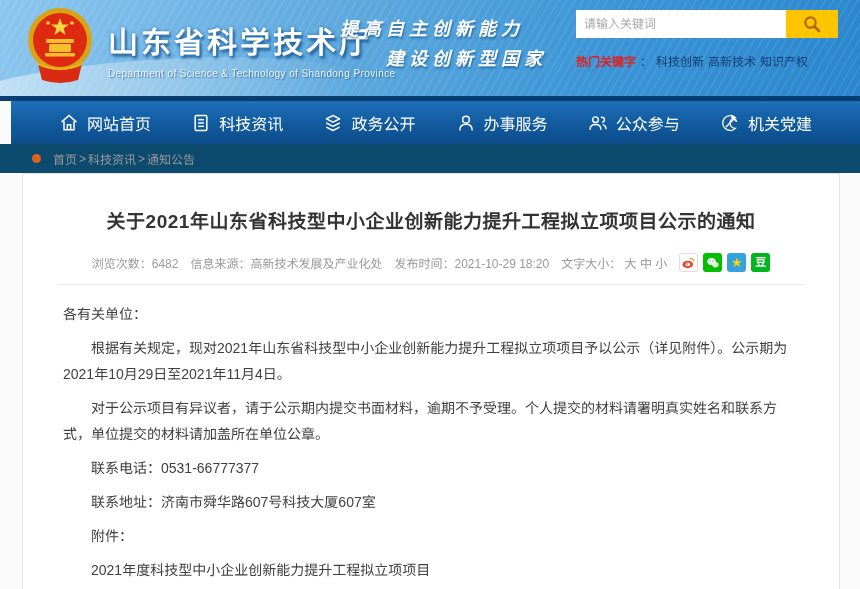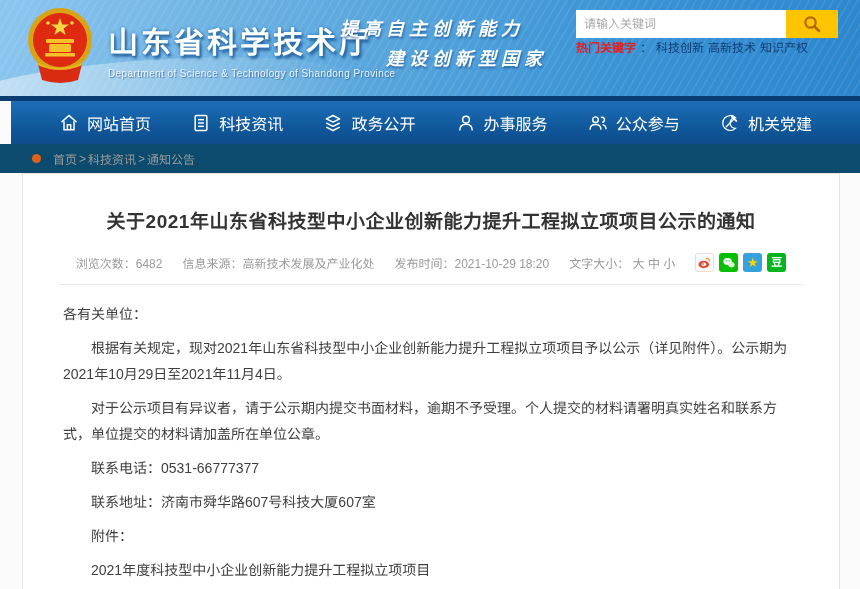--- a/index.html
+++ b/index.html
@@ -45,21 +45,21 @@
   .search-box{ display:flex; height:20px; }
   .search-input{
     flex:1; border:none; outline:none; padding:0 8px; font-size:12px; color:#444;
     background:#fff; height:28px;
   }
   .search-input::placeholder{ color:#a9a9a9; }
   .search-btn{
     width:52px; height:28px; border:none; background:#fdc500; cursor:pointer;
     display:flex; align-items:center; justify-content:center;
   }
-  .hot-keywords{ margin-top:8px; font-size:12px; color:#163d74; display:flex; gap:4px; }
+  .hot-keywords{ margin-top:22px; font-size:12px; color:#163d74; display:flex; gap:4px; }
   .hot-label{ color:#e02020; font-weight:bold; }
   .hot-sep{ color:#163d74; }
   .hot-kw{ color:#163d74; cursor:pointer; }
 
   
   .nav-strip{ height:5px; background:#0a3d72; }
   .main-nav{
     height:43px; display:flex; align-items:center; justify-content:space-between;
     padding:0 48px;
     background:linear-gradient(#1d6fb8 0%,#115a9e 55%,#0d4c8b 100%);
@@ -80,21 +80,21 @@
   .panel{
     margin:0 20px 0 22px; background:#fff; border:1px solid #e4e4e4;
     height:418px; overflow:hidden;
   }
   .article-head{ padding:32px 35px 0; }
   .article-title{
     text-align:center; font-size:19px; font-weight:bold; color:#333; letter-spacing:.5px;
   }
   .meta-row{
     margin-top:20px; padding-bottom:12px; border-bottom:1px solid #eaeaea;
-    display:flex; justify-content:center; align-items:center; gap:20px;
+    display:flex; justify-content:center; align-items:center; gap:12px;
     font-size:12px; color:#9a9a9a;
   }
   .meta-item{ white-space:nowrap; }
   .fs-opt{ cursor:pointer; color:#9a9a9a; }
   .share-icons{ display:flex; gap:5px; align-items:center; }
   .share-tile{
     width:19px; height:19px; border-radius:3px; cursor:pointer;
     display:flex; align-items:center; justify-content:center; overflow:hidden;
   }
   .tile-weibo{ background:#fff; border:1px solid #f0d9d4; }

